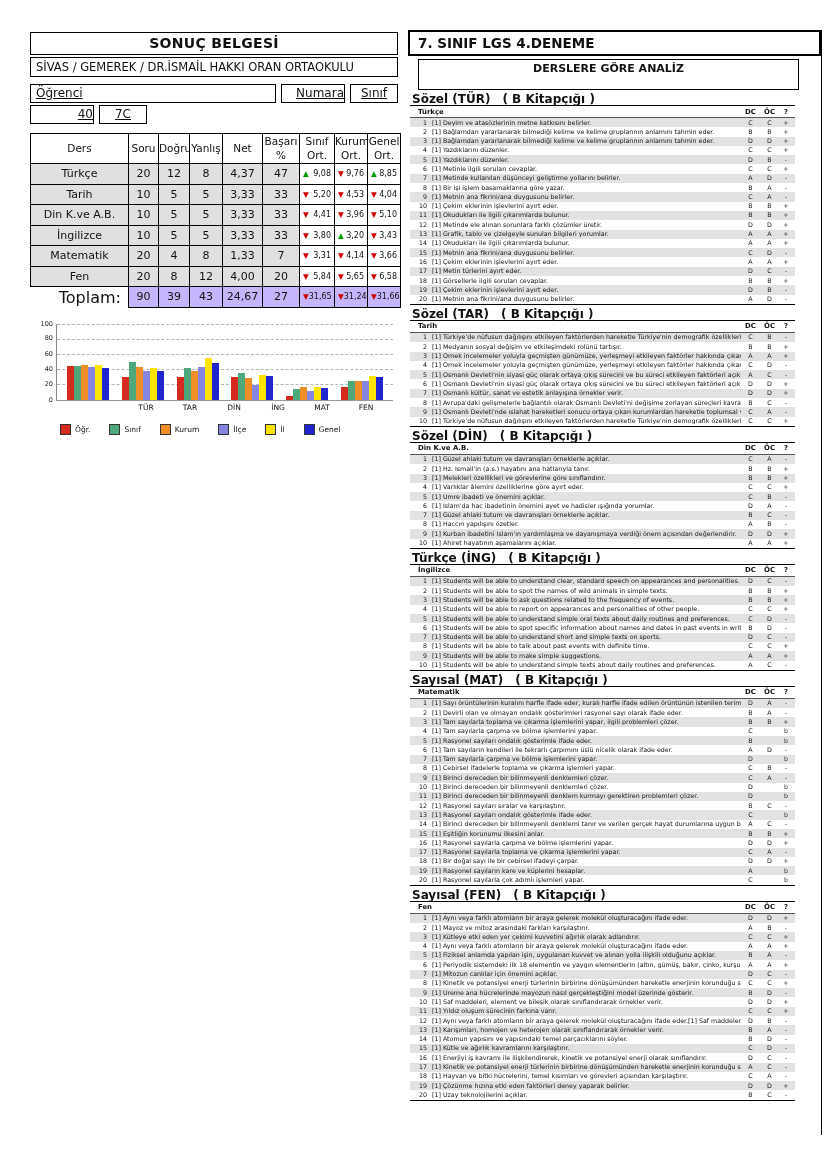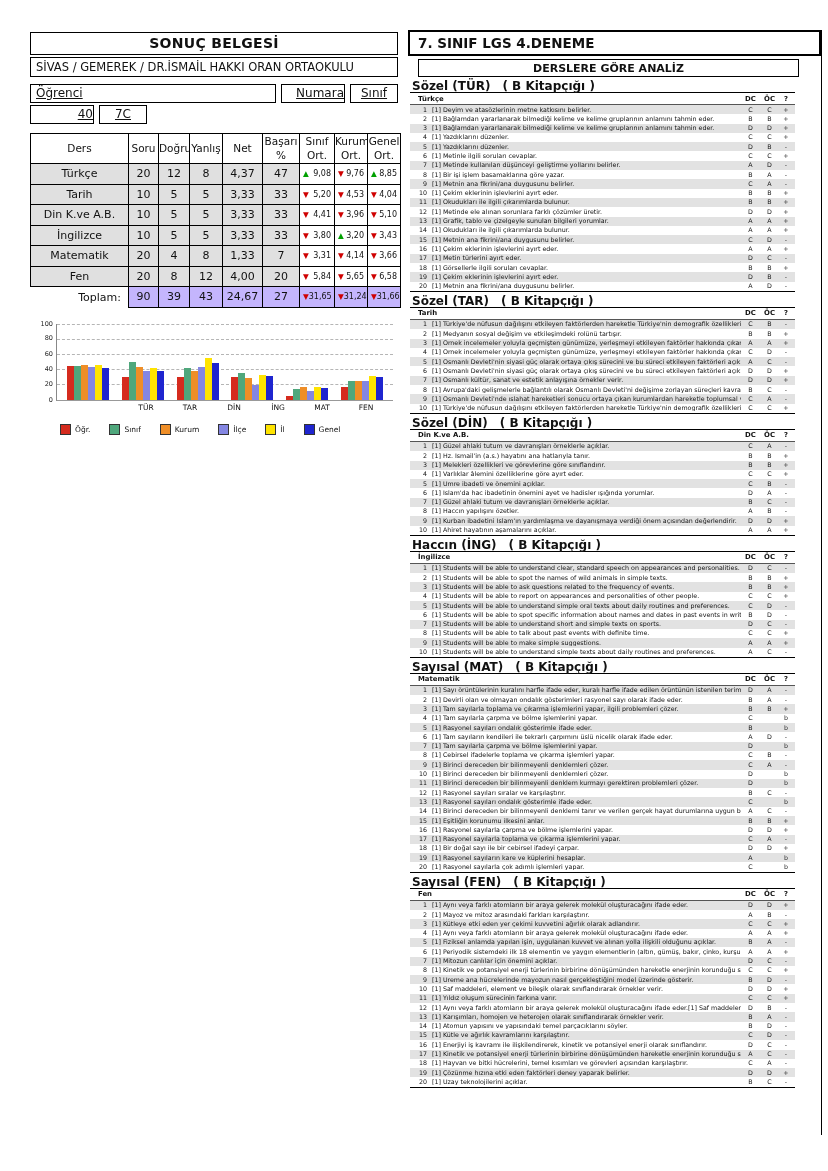--- a/index.html
+++ b/index.html
@@ -25,38 +25,38 @@
   table.scores thead th{font-weight:normal;font-size:10.5px;height:29px;background:#fff;line-height:1.25;}
   table.scores tbody td{height:19.5px;text-align:center;}
   td.c-ders{text-align:left;padding-left:5px;}
   tr.score-row td.shade{background:#e0e0e0;}
   .ort-cell{display:flex;justify-content:space-between;align-items:center;padding:0 3px;}
   .arrow{font-size:7.5px;line-height:1;}
   .arrow.up{color:#00a000;}
   .arrow.down{color:#cf0000;}
   .ort-val{font-size:8px;}
   tr.total-row td{height:18px;text-align:center;background:#c4b5fd;}
-  tr.total-row td.t-label{border:none;background:transparent;text-align:right;padding-right:7px;font-size:11px;}
+  tr.total-row td.t-label{border:none;background:transparent;text-align:right;padding-right:7px;font-size:16px;}
   
   .chart{margin-top:16px;position:relative;width:368px;}
   .plot{position:relative;margin-left:26px;width:336px;height:76px;border-left:1px solid #888;border-bottom:1px solid #999;box-sizing:content-box;}
   .gridline{position:absolute;left:0;right:0;border-top:1px dashed #b5b5b5;height:0;}
   .ylab{position:absolute;left:-27px;width:23px;text-align:right;font-size:6.5px;color:#222;}
   .groups{position:absolute;left:0;right:0;top:0;bottom:0;display:flex;justify-content:space-around;align-items:flex-end;padding:0 4px;}
   .group{display:flex;align-items:flex-end;}
   .bar{width:7px;}
   .xlabs{margin-left:26px;width:336px;display:flex;justify-content:flex-end;padding:0 4px;box-sizing:border-box;margin-top:2px;}
   .xlab{width:44px;text-align:center;font-size:7.5px;}
   .legend{margin-left:30px;margin-top:12px;display:flex;gap:19px;align-items:center;}
   .lg-item{display:flex;align-items:center;font-size:7.5px;}
   .lg-swatch{width:11px;height:11px;border:1px solid #333;margin-right:4px;box-sizing:border-box;}
   
   .right-panel{position:absolute;left:408px;top:30px;width:414px;min-height:1105px;border-right:1px solid #000;box-sizing:border-box;}
   .rp-title{border:2px solid #000;height:26px;line-height:23px;font-weight:bold;font-size:13.5px;padding-left:8px;box-sizing:border-box;background:#fff;}
-  .rp-sub{border:1.5px solid #000;margin:3px 22px 0 10px;height:18px;line-height:17px;text-align:center;font-weight:bold;font-size:11px;box-sizing:border-box;}
+  .rp-sub{border:1.5px solid #000;margin:3px 22px 0 10px;height:31px;line-height:17px;text-align:center;font-weight:bold;font-size:11px;box-sizing:border-box;}
   .rp-body{margin:4px 26px 0 2px;}
   .sec{margin-top:4px;}
   .sec-label{font-size:12px;font-weight:bold;height:10px;display:flex;gap:12px;padding-left:2px;align-items:center;}
   .sec-table{border-top:1.5px solid #000;margin-top:1px;}
   .sec-head{display:flex;font-weight:bold;font-size:6.9px;height:11px;align-items:center;border-bottom:1px solid #555;padding:0 2px;}
   .head-subject{flex:1;padding-left:6px;}
   .head-dc,.head-oc{width:19px;text-align:center;}
   .head-q{width:14px;text-align:center;}
   .sec-rows{border-bottom:1.5px solid #000;}
   .sec-row{display:flex;height:9.3px;font-size:6.3px;align-items:center;padding:0 2px;line-height:1;}
@@ -722,21 +722,21 @@
               <div class="row-text">[1] Ahiret hayatının aşamalarını açıklar.</div>
               <div class="row-dc">A</div>
               <div class="row-oc">A</div>
               <div class="row-q">+</div>
             </div>
           </div>
         </div>
       </div>
       <div class="sec">
         <div class="sec-label">
-          <span>Haccın (İNG)</span>
+          <span>Türkçe (İNG)</span>
           <span>( B Kitapçığı )</span>
         </div>
         <div class="sec-table">
           <div class="sec-head">
             <div class="head-subject">İngilizce</div>
             <div class="head-dc">DC</div>
             <div class="head-oc">ÖC</div>
             <div class="head-q">?</div>
           </div>
           <div class="sec-rows">

